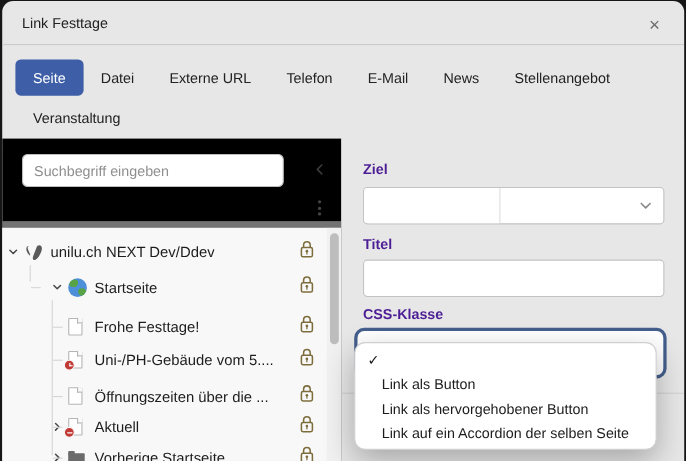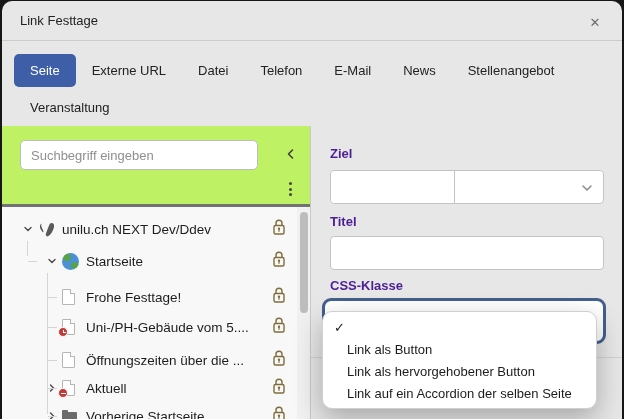--- a/index.html
+++ b/index.html
@@ -22,39 +22,39 @@
   .tab { border:none; background:transparent; font-family:"Liberation Sans", sans-serif;
          font-size:13px; color:#222; padding:9px 16px; border-radius:5px; cursor:pointer; }
   .tab.active { background:#3e5fa8; color:#fff; }
 
   
   .content { position:absolute; top:125px; left:0; right:0; bottom:0; display:flex; }
   .left  { width:309px; border-right:1px solid #c9c9c9; display:flex; flex-direction:column; }
   .right { flex:1; position:relative; background:#e7e7e7; }
 
   
-  .searchbar { position:relative; height:81px; border-bottom:3px solid #737373; background:#bef264; }
+  .searchbar { position:relative; height:81px; border-bottom:6px solid #737373; background:#000000; }
   .searchbar input { position:absolute; left:18px; top:14px; width:238px; height:30px;
                      border:1px solid #bdbdbd; border-radius:5px; background:#fff;
                      font-family:"Liberation Sans", sans-serif; font-size:13px; padding:0 10px; color:#222; }
   .searchbar input::placeholder { color:#8f8f8f; }
   .collapse-btn { position:absolute; left:278px; top:18px; width:20px; height:20px; border:none;
                   background:transparent; cursor:pointer; display:flex; align-items:center; justify-content:center; }
   .kebab { position:absolute; left:281px; top:52px; width:14px; height:22px; cursor:pointer;
            display:flex; flex-direction:column; align-items:center; justify-content:center; gap:2.5px; }
   .kebab i { width:3px; height:3px; border-radius:50%; background:#454545; }
 
   
   .tree { position:relative; flex:1; background:#f8f8f8; overflow:hidden; }
   .trow { position:absolute; left:0; right:0; height:30px; display:flex; align-items:center; padding-right:44px; }
   .trow .chev { width:20px; display:flex; align-items:center; justify-content:center; flex:none; cursor:pointer; }
   .trow .icn  { width:24px; display:flex; align-items:center; justify-content:flex-start; flex:none; }
   .trow .lbl  { font-size:13.5px; white-space:nowrap; overflow:hidden; color:#1d1d1d; cursor:pointer; }
   .trow .lock { position:absolute; right:24px; top:50%; transform:translateY(-50%); }
-  .lvl0 { padding-left:16px; } .lvl1 { padding-left:40px; } .lvl2 { padding-left:40px; }
+  .lvl0 { } .lvl1 { padding-left:40px; } .lvl2 { padding-left:40px; }
   .lvl1.stub::before, .lvl2.stub::before { content:""; position:absolute; top:50%; height:1px; background:#d5d5d5; }
   .lvl1.stub::before { left:26px; width:9px; }
   .lvl2.stub::before { left:46px; width:9px; }
   .gline { position:absolute; width:1px; background:#d5d5d5; }
 
   
   .page-ic { position:relative; width:13px; height:16px; background:#fff;
              border:1px solid #b5b5b5; border-radius:1px; }
   .page-ic .fold { position:absolute; top:-1px; right:-1px; width:5px; height:5px; background:#f8f8f8;
                    border-left:1px solid #b5b5b5; border-bottom:1px solid #b5b5b5; }
@@ -107,22 +107,22 @@
 <div class="backdrop">
   <div class="dialog">
 
     <div class="titlebar">
       <span class="t">Link Festtage</span>
       <button class="close">✕</button>
     </div>
 
     <div class="tabs">
       <button class="tab active">Seite</button>
+      <button class="tab">Datei</button>
       <button class="tab">Externe URL</button>
-      <button class="tab">Datei</button>
       <button class="tab">Telefon</button>
       <button class="tab">E-Mail</button>
       <button class="tab">News</button>
       <button class="tab">Stellenangebot</button>
       <button class="tab">Veranstaltung</button>
     </div>
 
     <div class="content">
 
       <div class="left">

